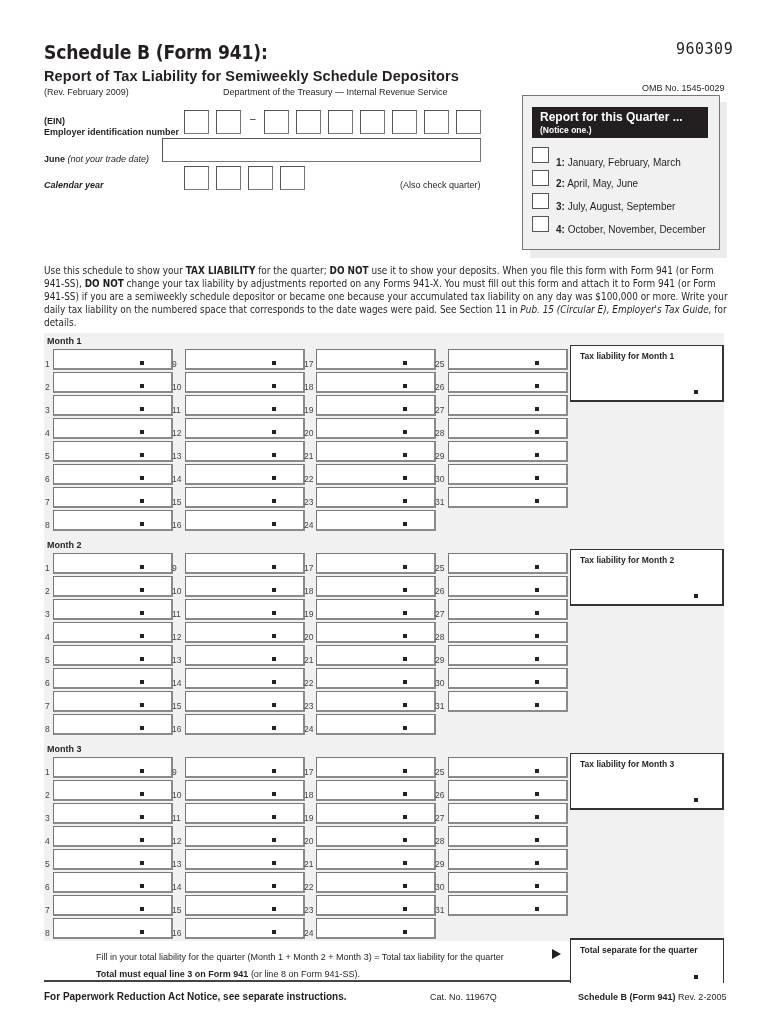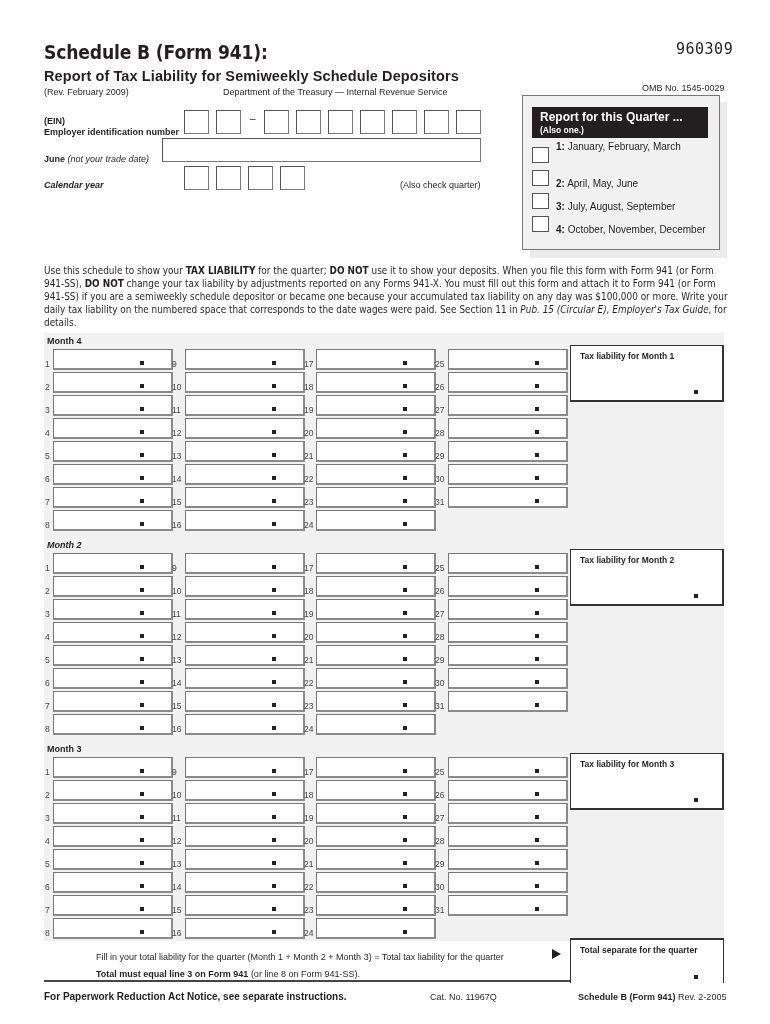--- a/index.html
+++ b/index.html
@@ -89,36 +89,36 @@
 <div class="box" style="left:184px; top:166px; width:25px; height:24px;"></div>
 <div class="box" style="left:216px; top:166px; width:25px; height:24px;"></div>
 <div class="box" style="left:248px; top:166px; width:25px; height:24px;"></div>
 <div class="box" style="left:280px; top:166px; width:25px; height:24px;"></div>
 <div class="abs also">(Also check quarter)</div>
 
 <div class="abs quarter-shadow"></div>
 <div class="abs quarter"></div>
 <div class="abs qhead">
   <div class="h1">Report for this Quarter ...</div>
-  <div class="h2">(Also one.)</div>
+  <div class="h2">(Notice one.)</div>
 </div>
 <div class="qcb" style="top:147px;"></div>
-<div class="qlabel" style="top:141px;"><b>1:</b><span> January, February, March</span></div>
+<div class="qlabel" style="top:157px;"><b>1:</b><span> January, February, March</span></div>
 <div class="qcb" style="top:170px;"></div>
 <div class="qlabel" style="top:178px;"><b>2:</b><span> April, May, June</span></div>
 <div class="qcb" style="top:193px;"></div>
 <div class="qlabel" style="top:201px;"><b>3:</b><span> July, August, September</span></div>
 <div class="qcb" style="top:216px;"></div>
 <div class="qlabel" style="top:224px;"><b>4:</b><span> October, November, December</span></div>
 
 <div class="abs instructions"><span>Use this schedule to show your </span><b>TAX LIABILITY</b><span> for the quarter; </span><b>DO NOT</b><span> use it to show your deposits. When you file this form with Form 941 (or Form 941-SS), </span><b>DO NOT</b><span> change your tax liability by adjustments reported on any Forms 941-X. You must fill out this form and attach it to Form 941 (or Form 941-SS) if you are a semiweekly schedule depositor or became one because your accumulated tax liability on any day was $100,000 or more. Write your daily tax liability on the numbered space that corresponds to the date wages were paid. See Section 11 in </span><i>Pub. 15 (Circular E), Employer's Tax Guide,</i><span> for details.</span></div>
 
 <div class="abs grid-bg"></div>
 <div id="months">
-    <div class="month-label" style="left: 47px; top: 336px;">Month 4</div>
+    <div class="month-label" style="left: 47px; top: 336px;">Month 1</div>
     <div class="num" style="left: 45px; top: 359px;">1</div>
     <div class="cell" style="left: 53px; top: 349px;">
       <div class="dot"></div>
     </div>
     <div class="num" style="left: 45px; top: 382px;">2</div>
     <div class="cell" style="left: 53px; top: 372px;">
       <div class="dot"></div>
     </div>
     <div class="num" style="left: 45px; top: 405px;">3</div>
     <div class="cell" style="left: 53px; top: 395px;">
@@ -233,21 +233,21 @@
       <div class="dot"></div>
     </div>
     <div class="num" style="left: 435px; top: 497px;">31</div>
     <div class="cell" style="left: 448px; top: 487px;">
       <div class="dot"></div>
     </div>
     <div class="liab" style="top: 345px;">
       <div class="t">Tax liability for Month 1</div>
       <div class="dot"></div>
     </div>
-    <div class="month-label" style="left: 47px; top: 540px; font-style: italic;">Month 2</div>
+    <div class="month-label" style="left: 47px; top: 540px;">Month 2</div>
     <div class="num" style="left: 45px; top: 563px;">1</div>
     <div class="cell" style="left: 53px; top: 553px;">
       <div class="dot"></div>
     </div>
     <div class="num" style="left: 45px; top: 586px;">2</div>
     <div class="cell" style="left: 53px; top: 576px;">
       <div class="dot"></div>
     </div>
     <div class="num" style="left: 45px; top: 609px;">3</div>
     <div class="cell" style="left: 53px; top: 599px;">

